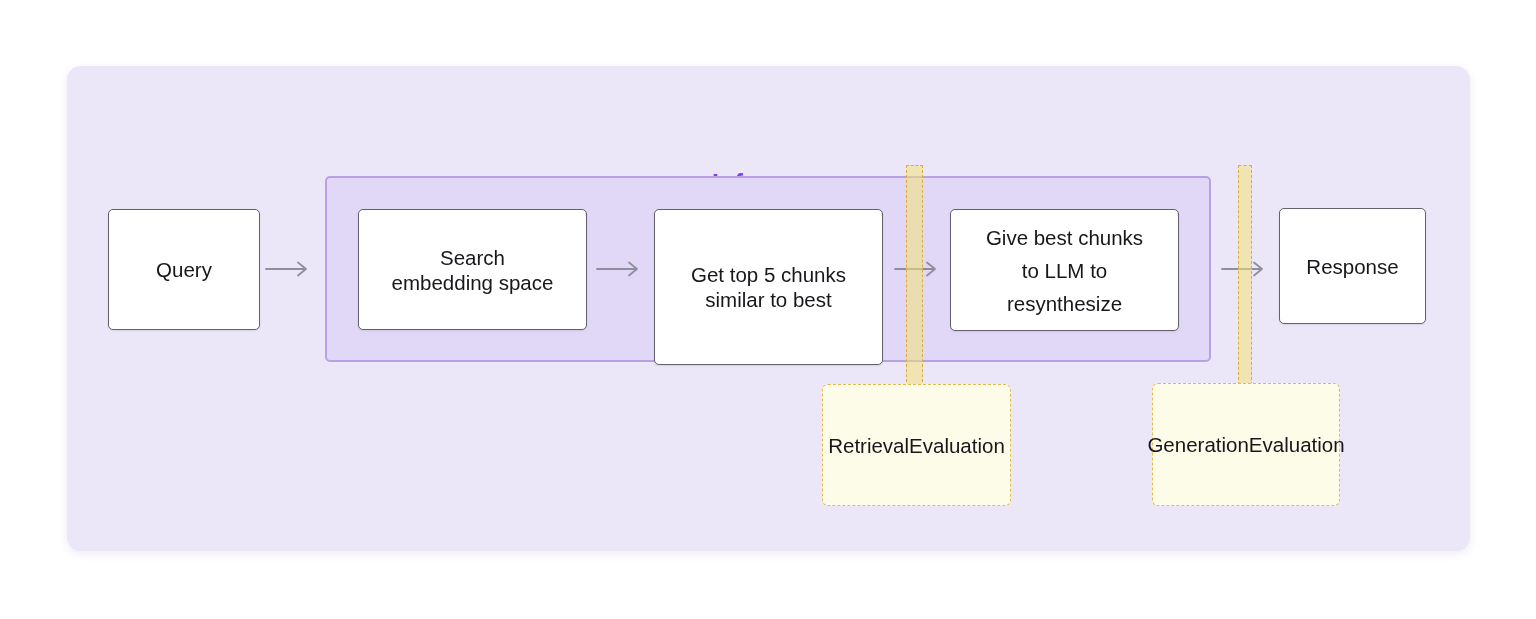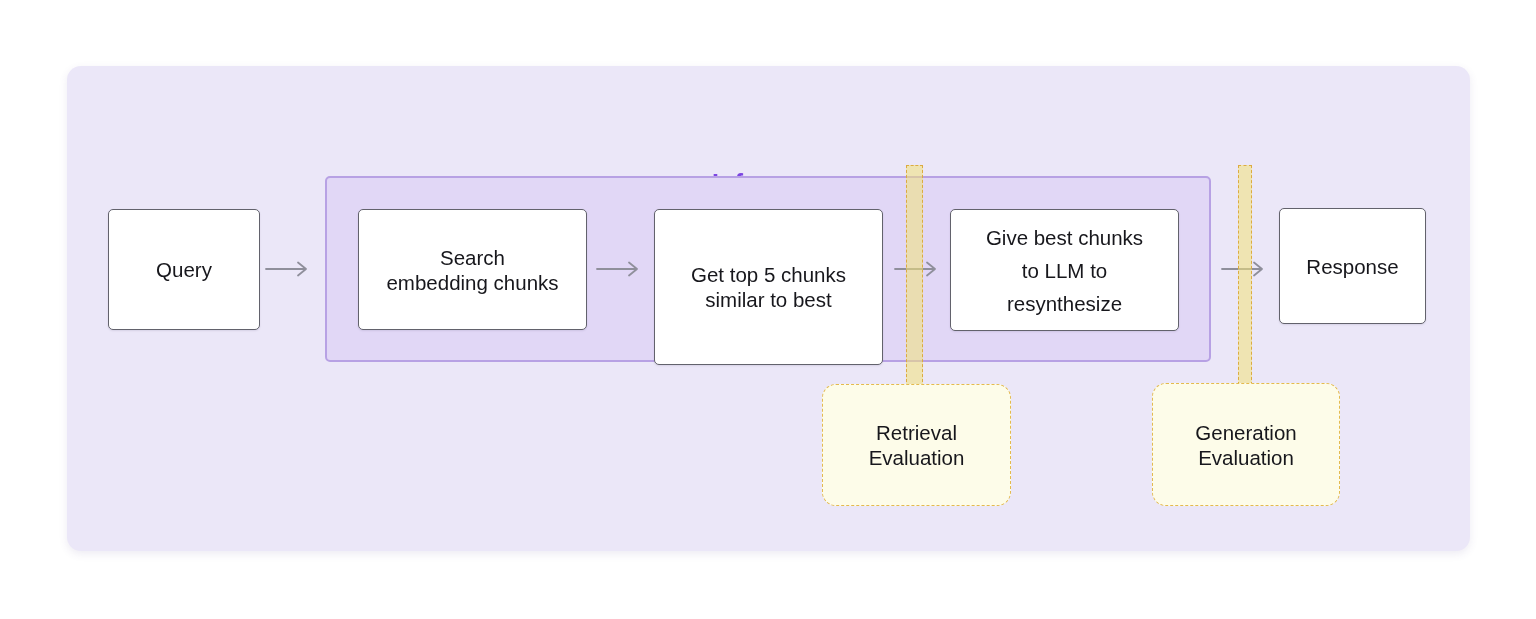--- a/index.html
+++ b/index.html
@@ -74,24 +74,24 @@
     background: rgba(243, 226, 120, 0.55);
     border: 1px dashed #dcab41;
     box-sizing: border-box;
   }
   .strip-retrieval  { left: 906px;  top: 165px; width: 17px; height: 222px; }
   .strip-generation { left: 1238px; top: 165px; width: 14px; height: 220px; }
   .eval-box {
     position: absolute;
     background: #fdfce9;
     border: 1.5px dashed #e4ba4e;
-    border-radius: 14px;
+    border-radius: 6px;
     box-sizing: border-box;
     display: flex;
-    flex-direction: column;
+    flex-direction: row;
     align-items: center;
     justify-content: center;
     font-size: 20.5px;
     font-weight: 500;
     color: #17171c;
     line-height: 25px;
     text-align: center;
   }
   .eval-retrieval  { left: 822px;  top: 384px; width: 189px; height: 122px; }
   .eval-generation { left: 1152px; top: 383px; width: 188px; height: 123px; }
@@ -121,21 +121,21 @@
   <svg class="arrow arrow-4" viewBox="0 0 50 16">
     <line x1="1" y1="8" x2="40" y2="8" stroke="#8f8f9b" stroke-width="1.8" stroke-linecap="round"></line>
     <polyline points="33,1.5 41,8 33,14.5" fill="none" stroke="#8f8f9b" stroke-width="1.8" stroke-linecap="round" stroke-linejoin="round"></polyline>
   </svg>
 
   <div class="node node-query">
     <span>Query</span>
   </div>
   <div class="node node-search">
     <span>Search</span>
-    <span>embedding chunks</span>
+    <span>embedding space</span>
   </div>
   <div class="node node-top-chunks">
     <span>Get top 5 chunks</span>
     <span>similar to best</span>
   </div>
   <div class="node node-resynthesize">
     <span>Give best chunks</span>
     <span>to LLM to</span>
     <span>resynthesize</span>
   </div>

